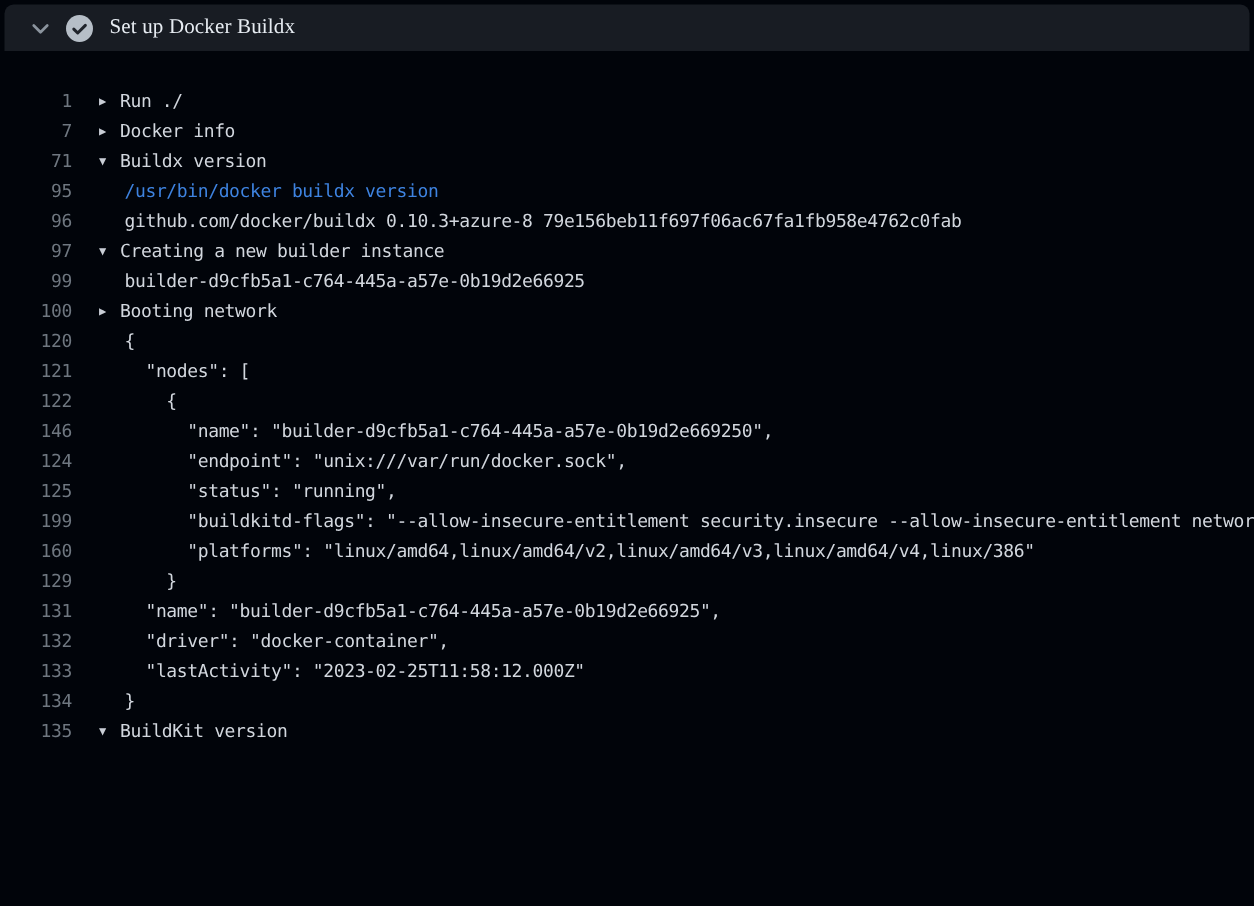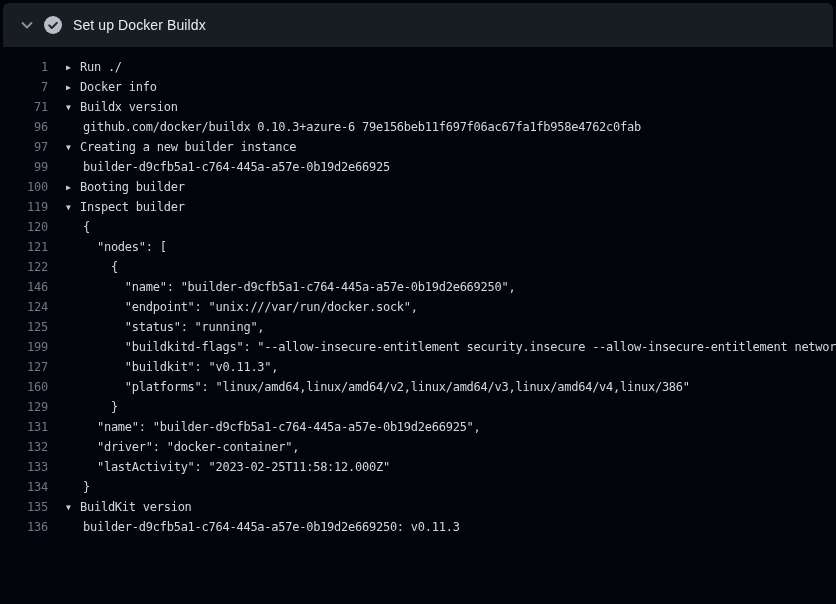--- a/index.html
+++ b/index.html
@@ -5,25 +5,26 @@
   :root{
     --page_bg:#01040a; --header_bg:#181c23; --title:#e7ecf2; --text:#d2d7de;
     --number:#6f7780; --command:#3e83e0; --chevron:#8b949e;
     --check_fill:#b6bec7; --check_mark:#20242b; --arrow:#c9ced6;
   }
   *{box-sizing:border-box;margin:0;padding:0}
   html,body{width:836px;height:604px;overflow:hidden;background:var(--page_bg);}
   body{font-family:"Liberation Sans",sans-serif;}
 
   .step-header{
-    position:absolute;left:3px;top:3px;right:3px;height:44px;
+    position:absolute;left:3px;top:3px;right:3px;height:31px;
     background:var(--header_bg);
     border-radius:6px 6px 0 0;
     display:flex;align-items:center;
     cursor:pointer;
+    font-family:Liberation Serif, serif;
   }
   .step-header .chev{width:16px;height:16px;margin-left:16px;flex:0 0 auto;display:block}
   .step-header .status{width:18px;height:18px;margin-left:9px;flex:0 0 auto;display:block}
   .step-title{
     margin-left:11px;color:var(--title);font-size:14px;font-weight:500;
     letter-spacing:.1px;white-space:nowrap;
   }
 
   .log-area{
     position:absolute;left:0;top:43px;right:0;bottom:0;
@@ -69,46 +70,46 @@
   <div class="row group-collapsed">
     <span class="num">7</span>
     <span class="content"><span class="arrow">▶</span><span class="txt">Docker info</span></span>
   </div>
 
   <div class="row group-expanded">
     <span class="num">71</span>
     <span class="content"><span class="arrow">▼</span><span class="txt">Buildx version</span></span>
   </div>
 
+  <div class="row command">
+    <span class="num">95</span>
+    <span class="content"><span class="txt">/usr/bin/docker buildx version</span></span>
+  </div>
 
   <div class="row output">
     <span class="num">96</span>
-    <span class="content"><span class="txt">github.com/docker/buildx 0.10.3+azure-6 79e156beb11f697f06ac67fa1fb958e4762c0fab</span></span>
+    <span class="content"><span class="txt">github.com/docker/buildx 0.10.3+azure-8 79e156beb11f697f06ac67fa1fb958e4762c0fab</span></span>
   </div>
 
   <div class="row group-expanded">
     <span class="num">97</span>
     <span class="content"><span class="arrow">▼</span><span class="txt">Creating a new builder instance</span></span>
   </div>
 
 
   <div class="row output">
     <span class="num">99</span>
     <span class="content"><span class="txt">builder-d9cfb5a1-c764-445a-a57e-0b19d2e66925</span></span>
   </div>
 
   <div class="row group-collapsed">
     <span class="num">100</span>
-    <span class="content"><span class="arrow">▶</span><span class="txt">Booting builder</span></span>
+    <span class="content"><span class="arrow">▶</span><span class="txt">Booting network</span></span>
   </div>
 
-  <div class="row group-expanded">
-    <span class="num">119</span>
-    <span class="content"><span class="arrow">▼</span><span class="txt">Inspect builder</span></span>
-  </div>
 
   <div class="row output">
     <span class="num">120</span>
     <span class="content"><span class="txt">{</span></span>
   </div>
 
   <div class="row output">
     <span class="num">121</span>
     <span class="content"><span class="txt">  "nodes": [</span></span>
   </div>
@@ -131,24 +132,20 @@
   <div class="row output">
     <span class="num">125</span>
     <span class="content"><span class="txt">      "status": "running",</span></span>
   </div>
 
   <div class="row output">
     <span class="num">199</span>
     <span class="content"><span class="txt">      "buildkitd-flags": "--allow-insecure-entitlement security.insecure --allow-insecure-entitlement network.host",</span></span>
   </div>
 
-  <div class="row output">
-    <span class="num">127</span>
-    <span class="content"><span class="txt">      "buildkit": "v0.11.3",</span></span>
-  </div>
 
   <div class="row output">
     <span class="num">160</span>
     <span class="content"><span class="txt">      "platforms": "linux/amd64,linux/amd64/v2,linux/amd64/v3,linux/amd64/v4,linux/386"</span></span>
   </div>
 
   <div class="row output">
     <span class="num">129</span>
     <span class="content"><span class="txt">    }</span></span>
   </div>
@@ -172,17 +169,13 @@
   <div class="row output">
     <span class="num">134</span>
     <span class="content"><span class="txt">}</span></span>
   </div>
 
   <div class="row group-expanded">
     <span class="num">135</span>
     <span class="content"><span class="arrow">▼</span><span class="txt">BuildKit version</span></span>
   </div>
 
-  <div class="row output">
-    <span class="num">136</span>
-    <span class="content"><span class="txt">builder-d9cfb5a1-c764-445a-a57e-0b19d2e669250: v0.11.3</span></span>
-  </div>
 </div>
 
 </body></html>

